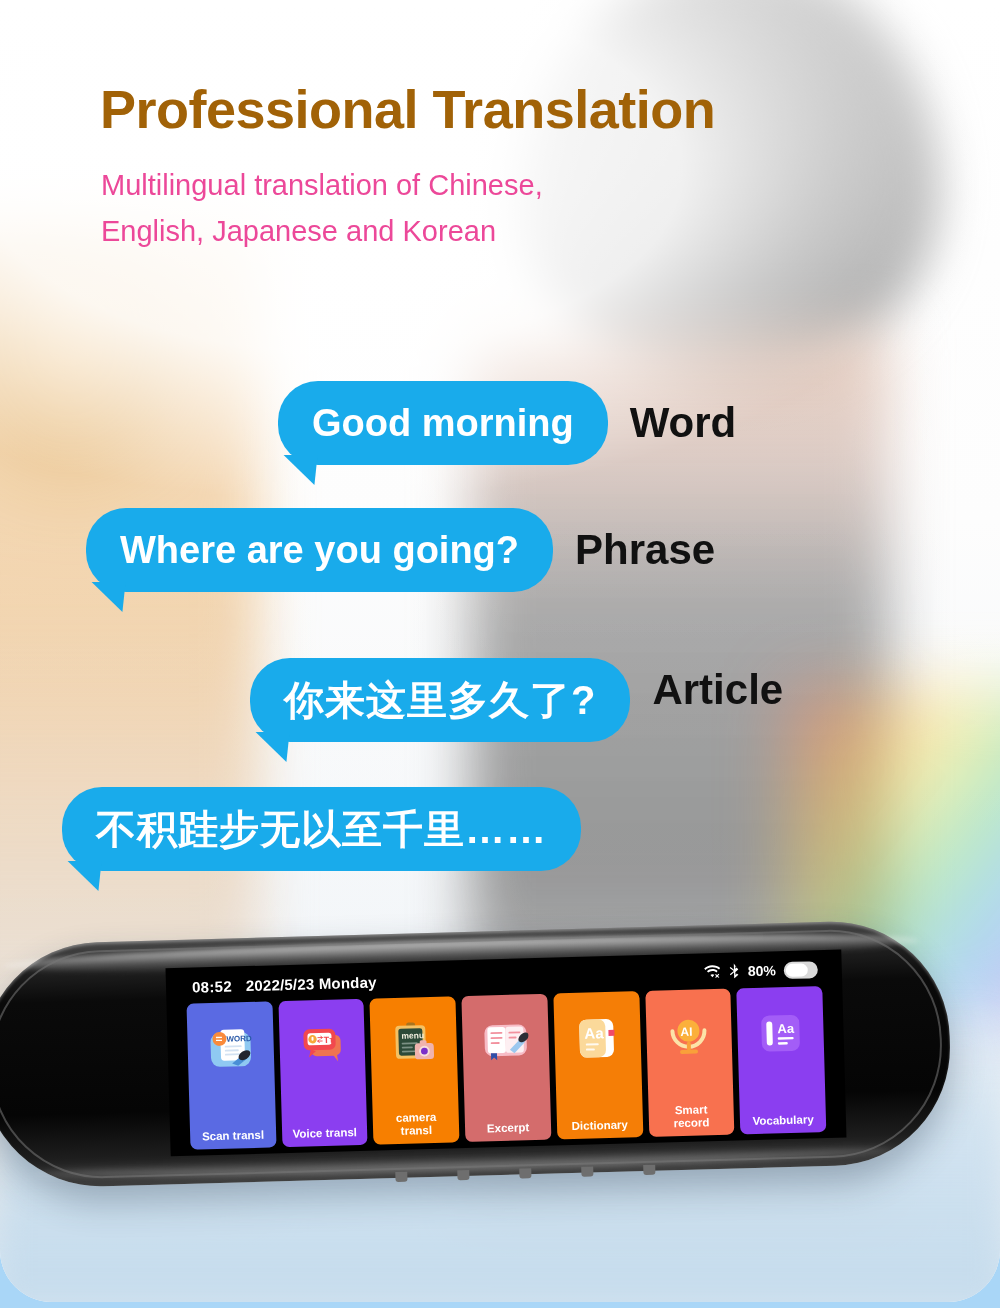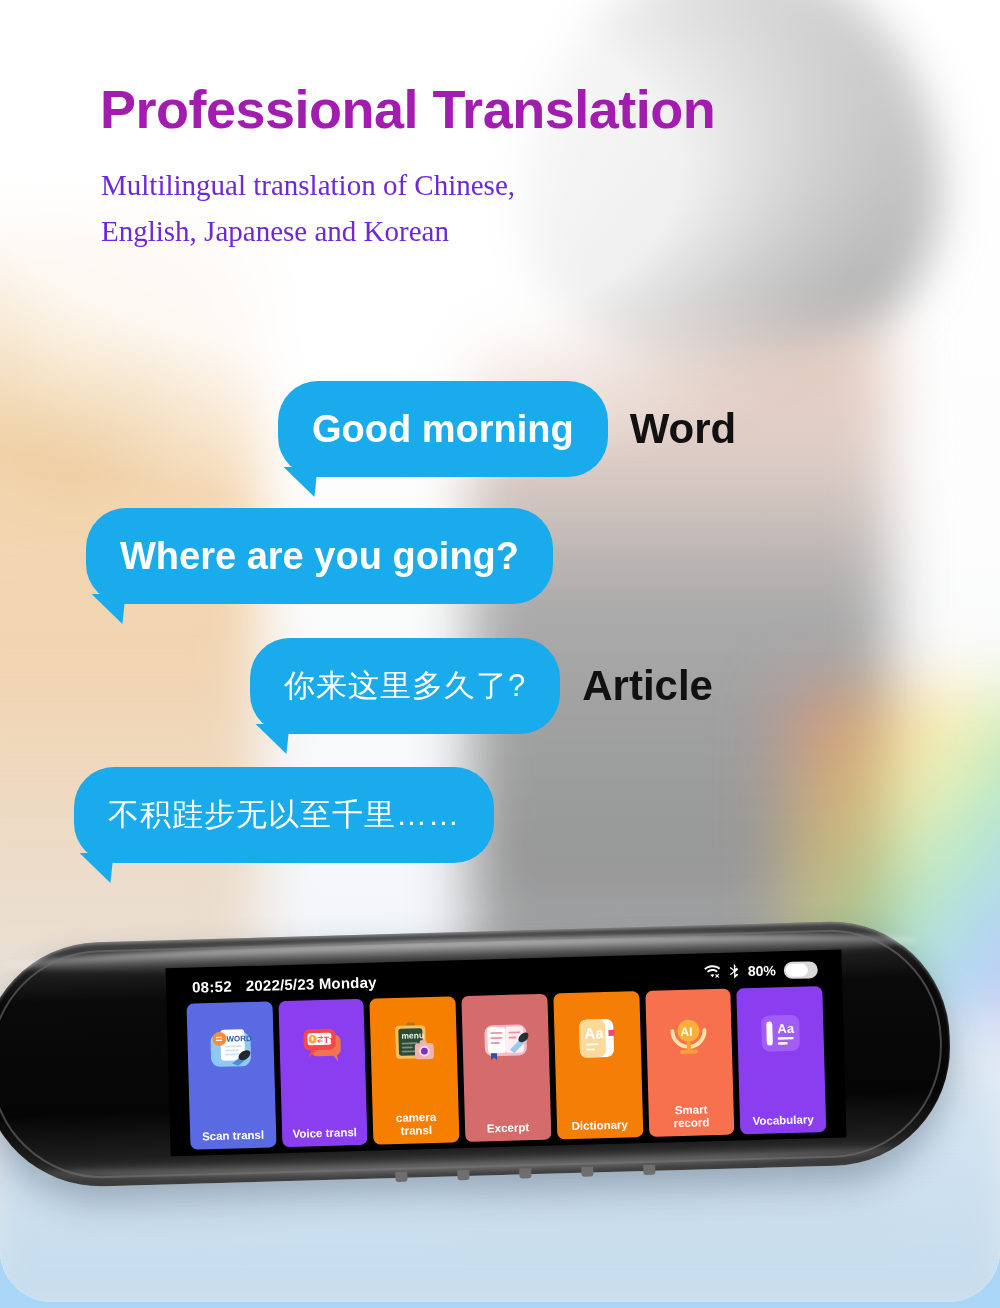--- a/index.html
+++ b/index.html
@@ -92,65 +92,64 @@
   
   .bg-floor {
     position:absolute; left:0; right:0; bottom:0; height:300px;
     background:linear-gradient(180deg, rgba(205,224,238,0) 0%, rgba(201,222,238,0.65) 40%, rgba(196,219,236,0.9) 100%);
     filter:blur(14px);
   }
 
   
   .headline {
     position:absolute; left:100px; top:78px;
-    font-size:54px; font-weight:bold; color:#a21caf;
+    font-size:54px; font-weight:bold; color:#a16207;
     letter-spacing:-0.5px; white-space:nowrap;
   }
   .subline {
     position:absolute; left:101px; top:163px;
-    font-size:29px; color:#6d28d9; line-height:1.58;
+    font-size:29px; color:#ec4899; line-height:1.58;
     white-space:pre-line;
-    font-family:Liberation Serif, serif;
   }
 
   
   .bubble-row { position:absolute; display:flex; align-items:center; }
   .bubble {
     position:relative;
     background:#19abeb;
     border-radius:40px;
     color:#fff;
     display:flex; align-items:center; justify-content:center;
     padding:17px 34px;
-    height:96px;
+    height:84px;
     font-size:38px;
     font-weight:600;
     white-space:nowrap;
   }
-  .bubble.cjk { font-size:31px; font-weight:400; letter-spacing:1px; }
+  .bubble.cjk { font-size:40px; font-weight:700; letter-spacing:1px;margin-top:20px; }
   .bubble::after {
     content:"";
     position:absolute;
     left:4px; bottom:-20px;
     width:0; height:0;
     border-style:solid;
     border-width:0 34px 30px 0;
     border-color:transparent #19abeb transparent transparent;
     transform:skewX(-6deg);
   }
   .bubble-label {
     margin-left:22px;
     font-size:42px; font-weight:bold; color:#111;
     white-space:nowrap;
   }
 
   #row0 { left:278px; top:381px; }
   #row1 { left:86px;  top:508px;text-align:center; }
   #row2 { left:250px; top:638px; }
-  #row3 { left:74px;  top:767px; }
+  #row3 { left:62px;  top:767px; }
 
   
   .device {
     position:absolute;
     left:-18px; top:932px;
     width:968px; height:244px;
     transform:rotate(-1.6deg);
     transform-origin:50% 50%;
   }
   .device-body {
@@ -258,20 +257,21 @@
     <p class="subline">Multilingual translation of Chinese,
 English, Japanese and Korean</p>
 
     <div class="bubble-row" id="row0">
       <div class="bubble">Good morning</div>
       <div class="bubble-label">Word</div>
     </div>
 
     <div class="bubble-row" id="row1">
       <div class="bubble">Where are you going?</div>
+      <div class="bubble-label">Phrase</div>
     </div>
 
     <div class="bubble-row" id="row2">
       <div class="bubble cjk">你来这里多久了?</div>
       <div class="bubble-label">Article</div>
     </div>
 
     <div class="bubble-row" id="row3">
       <div class="bubble cjk">不积跬步无以至千里……</div>
     </div>

